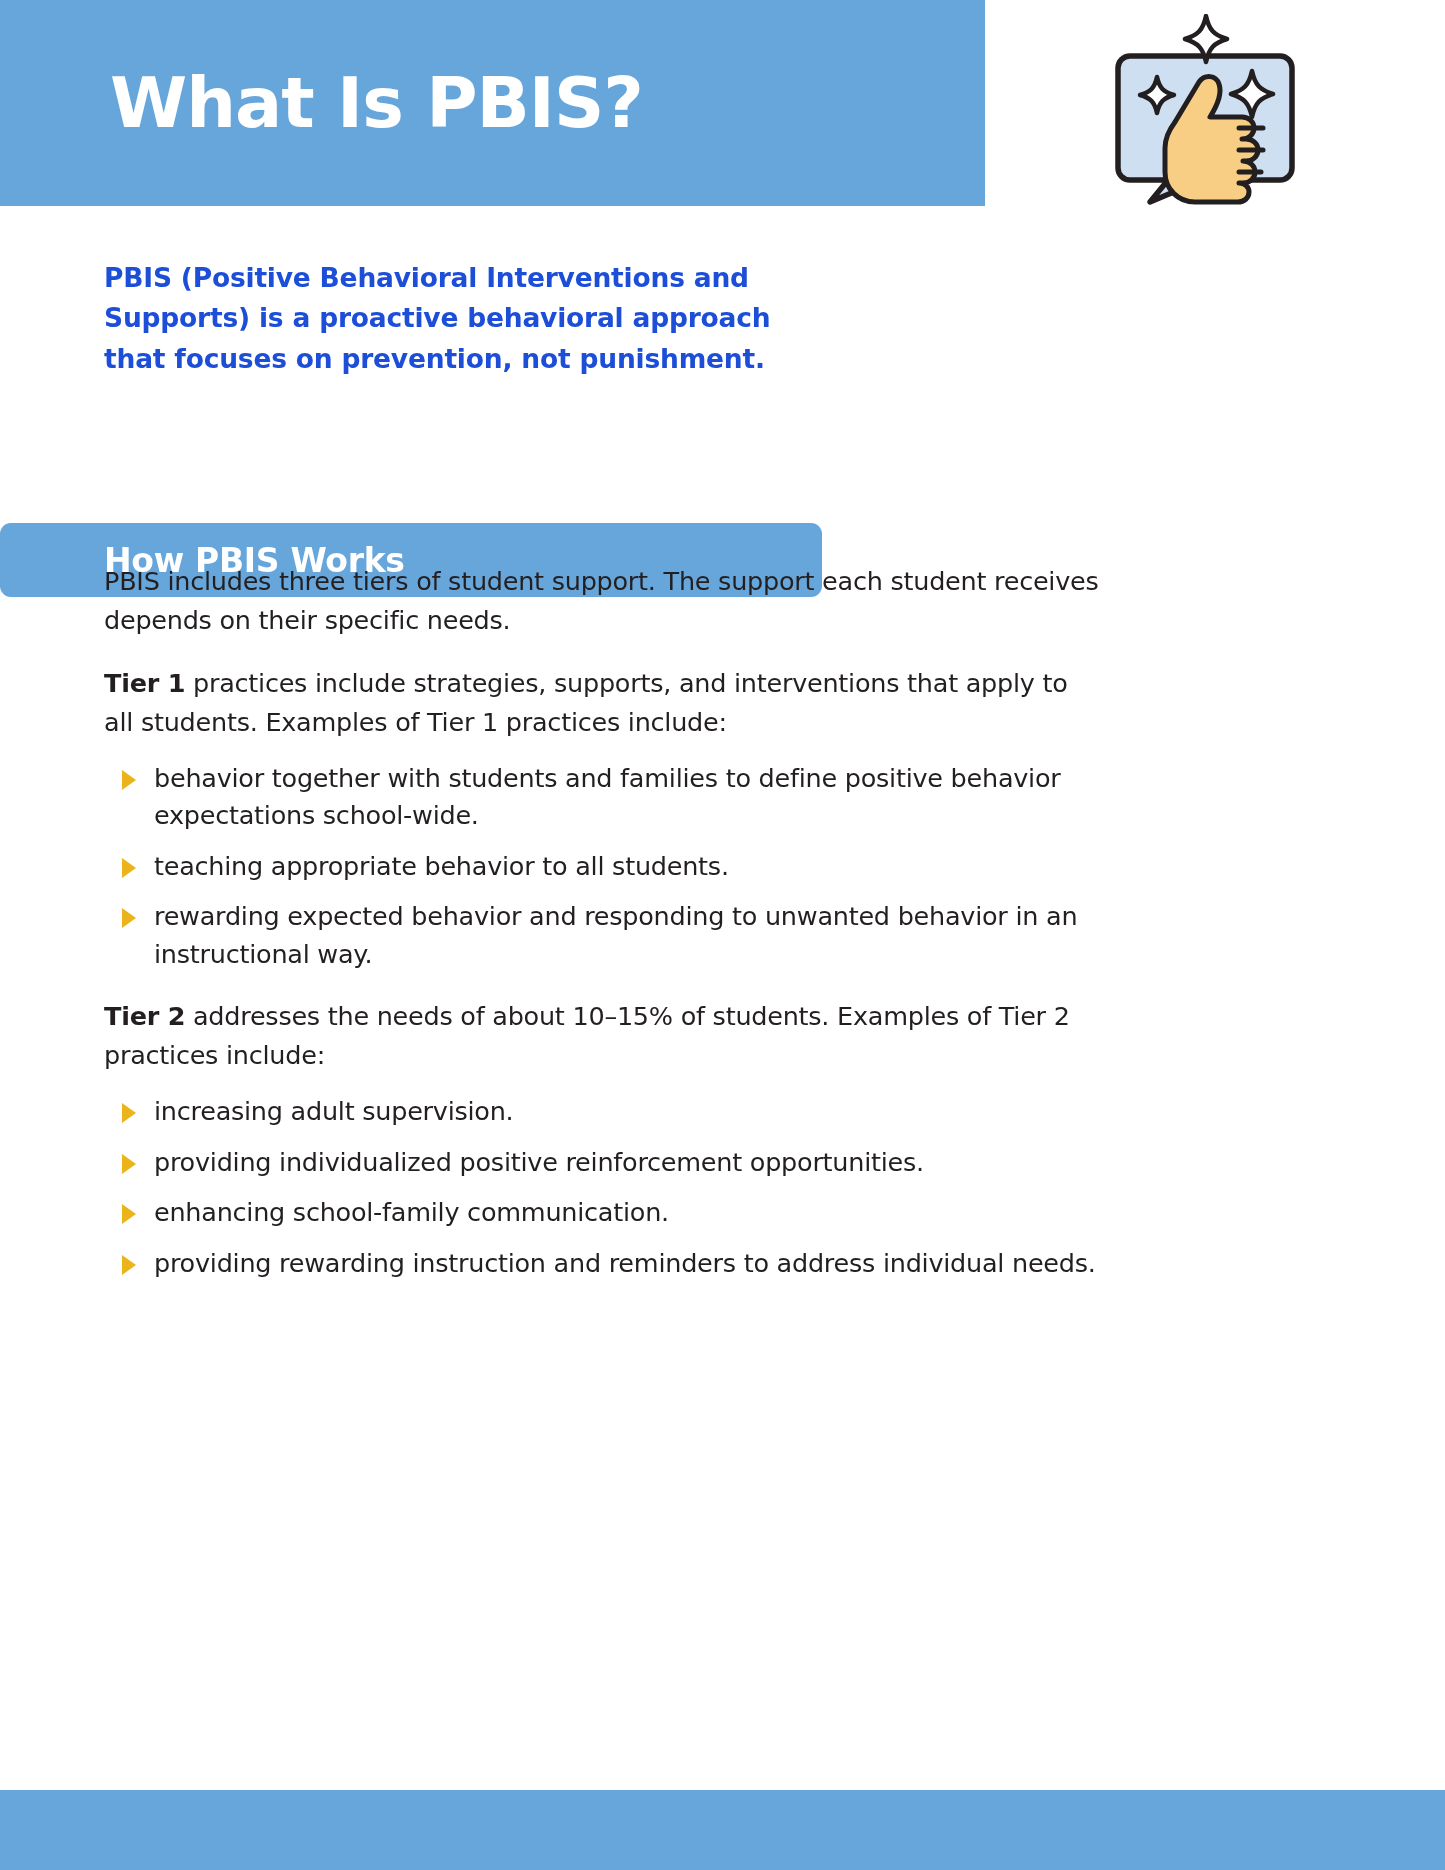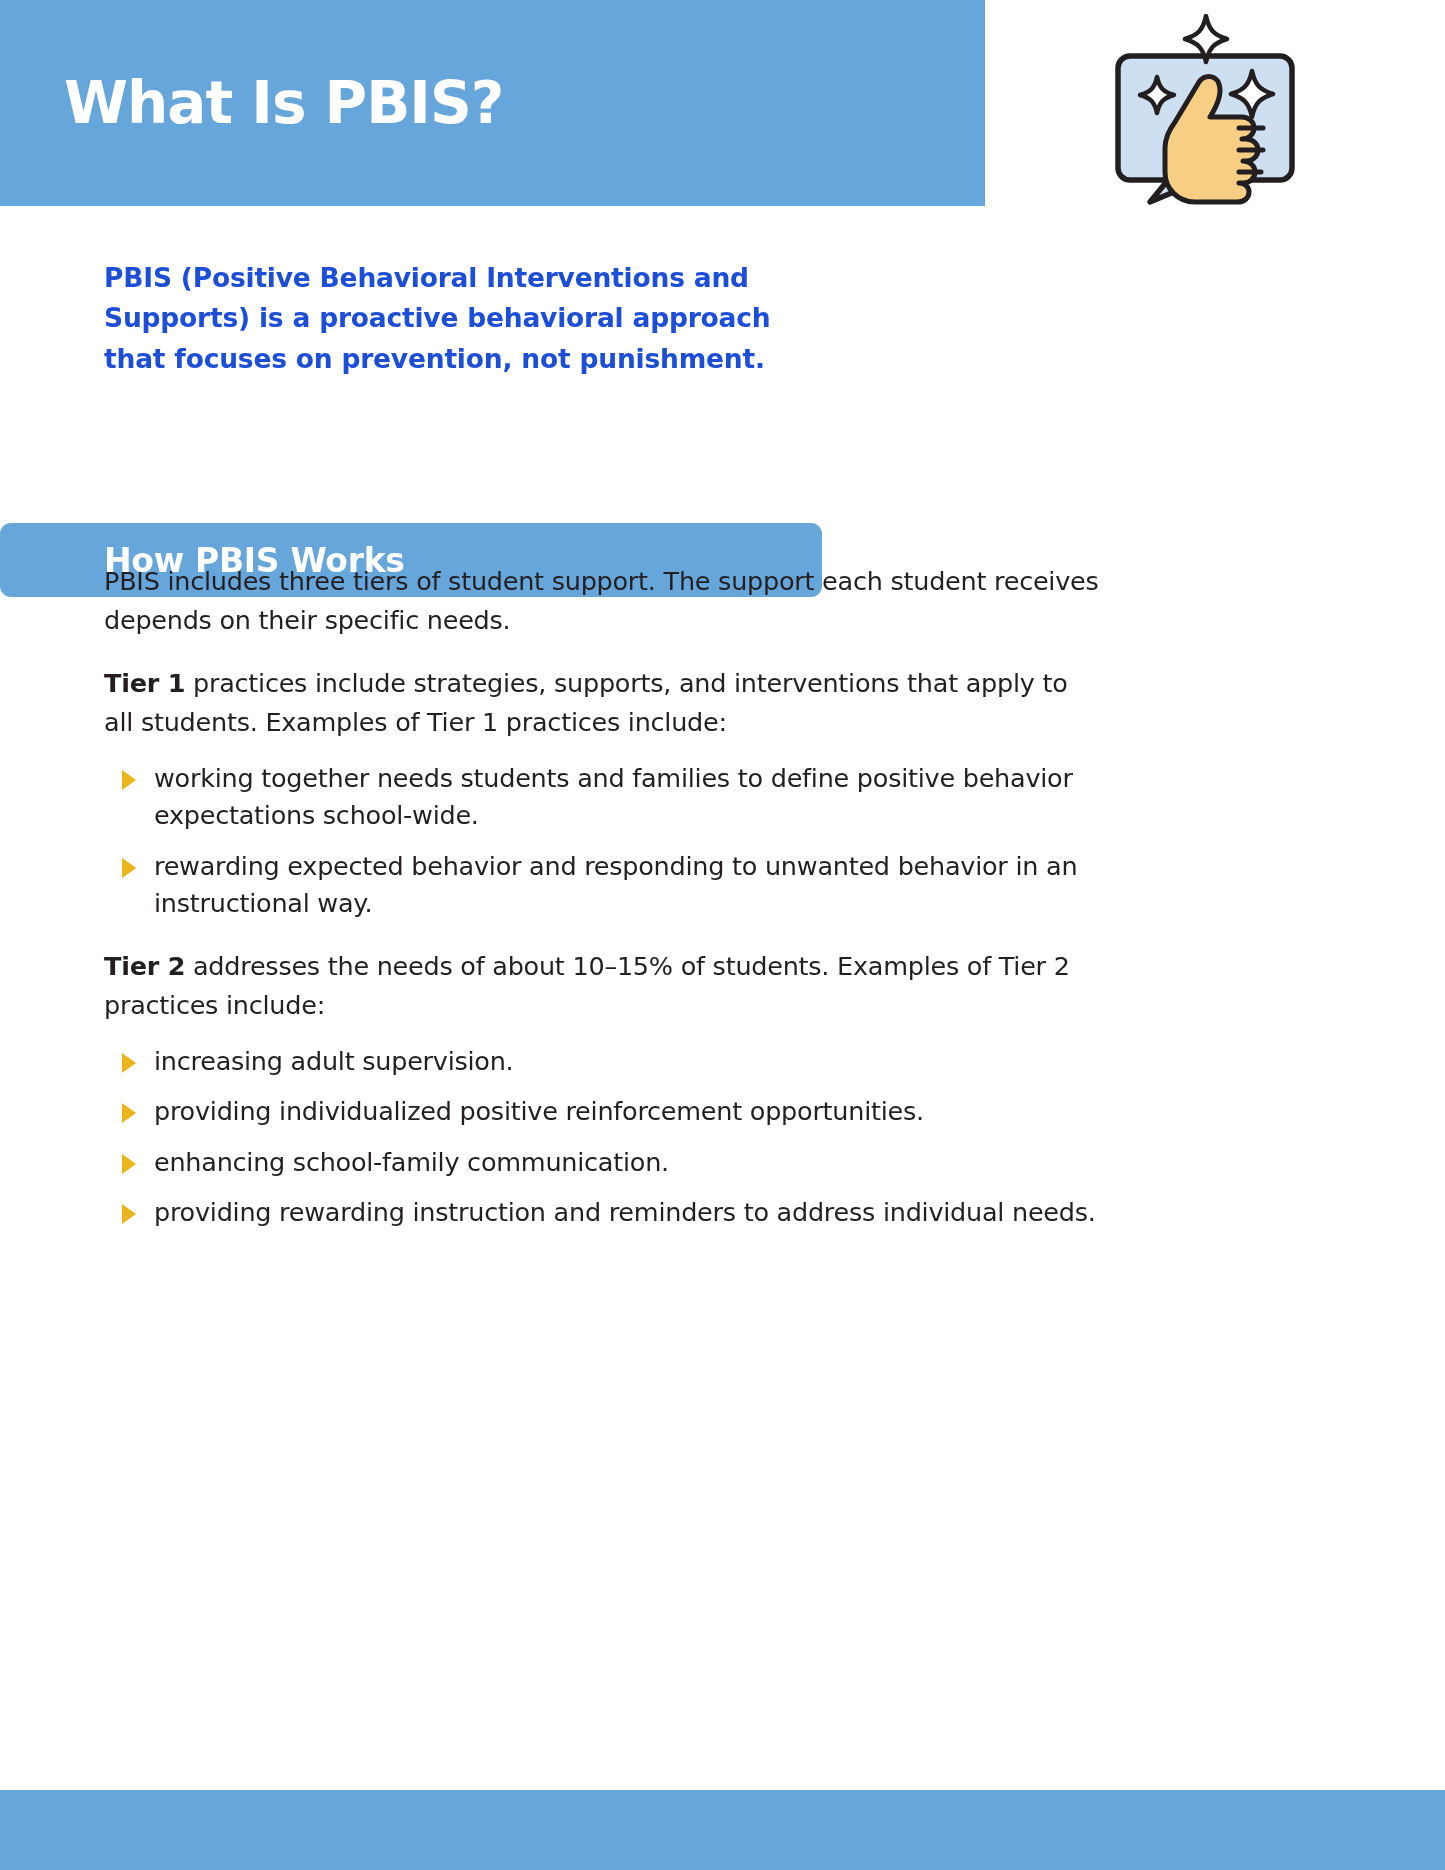--- a/index.html
+++ b/index.html
@@ -23,23 +23,23 @@
     width: 985px;
     height: 206px;
     background: #67a6db;
     display: flex;
     align-items: center;
   }
   .header-title {
     color: #ffffff;
     font-family: "DejaVu Sans", sans-serif;
     font-weight: bold;
-    font-size: 58px;
+    font-size: 70px;
     letter-spacing: -1px;
-    margin-left: 64px;
+    margin-left: 110px;
     line-height: 1;
   }
 
   
   .icon-block {
     position: absolute;
     left: 1010px;
     top: 14px;
     width: 400px;
     text-align: center;
@@ -198,24 +198,25 @@
 
   <p class="para gap-b">PBIS includes three tiers of student support. The support each student receives depends on their specific needs.</p>
 
   <p class="para gap-c">
     <b>Tier 1</b><span> practices include strategies, supports, and interventions that apply to all students. Examples of Tier 1 practices include:</span>
   </p>
 
   <ul class="bullets">
     <li>
       <span class="tri"></span>
-      <span>working together needs students and families to define positive behavior expectations school-wide.</span>
-    </li>
-    <li>
-      <span class="tri"></span>
+      <span>behavior together with students and families to define positive behavior expectations school-wide.</span>
+    </li>
+    <li>
+      <span class="tri"></span>
+      <span>teaching appropriate behavior to all students.</span>
     </li>
     <li>
       <span class="tri"></span>
       <span>rewarding expected behavior and responding to unwanted behavior in an instructional way.</span>
     </li>
   </ul>
 
   <p class="para gap-c">
     <b>Tier 2</b><span> addresses the needs of about 10–15% of students. Examples of Tier 2 practices include:</span>
   </p>

